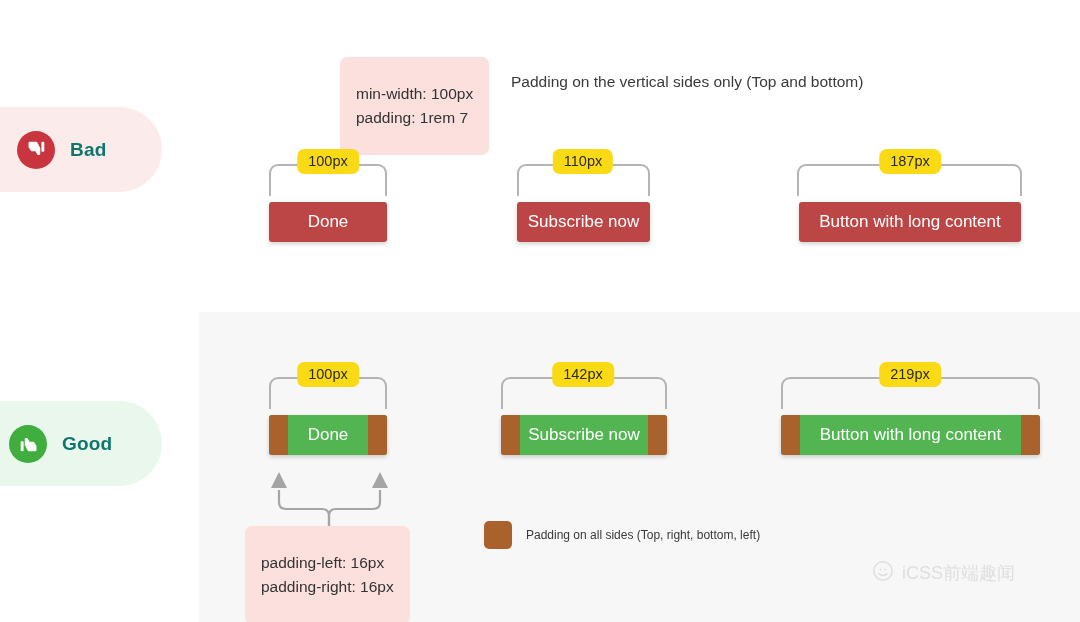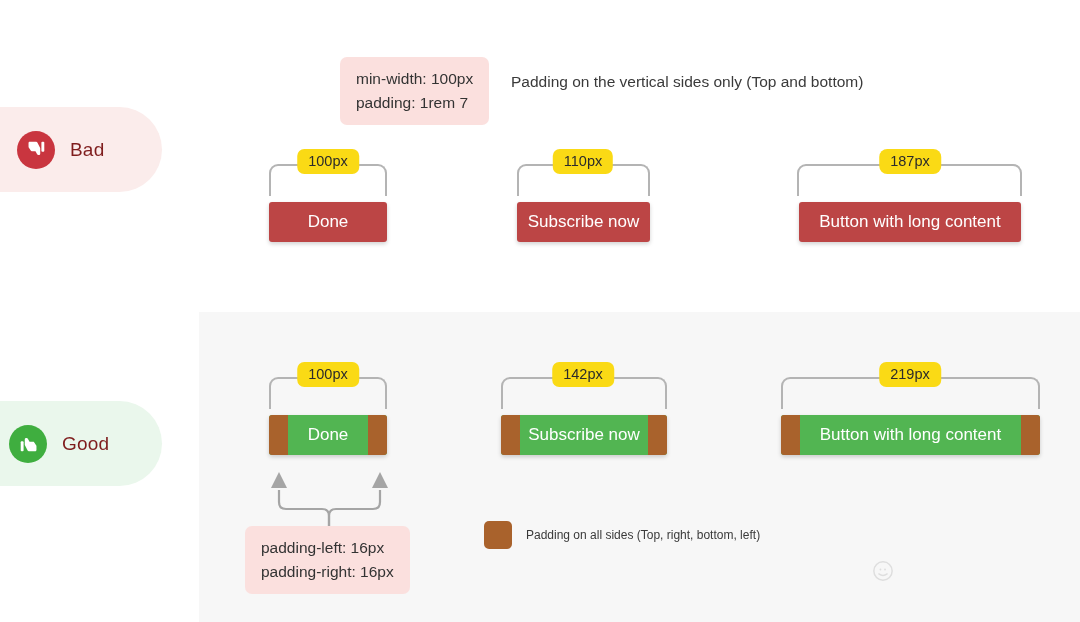--- a/index.html
+++ b/index.html
@@ -51,31 +51,31 @@
     border-radius: 50%;
     display: flex; align-items: center; justify-content: center;
     flex: 0 0 auto;
   }
   .badge-bad  { background: #c9353f; }
   .badge-good { background: #3fae3f; }
   .verdict-badge svg { display: block; }
 
   .verdict-label {
     font-size: 19px;
-    font-weight: normal;
-    color: #7f1d1d;
+    font-weight: bold;
+    color: #0f766e;
     letter-spacing: .2px;
   }
 
   
   .codechip {
     position: absolute;
     background: #fbe0de;
     border-radius: 7px;
-    padding: 10px 16px;
+    padding: 25px 16px;
     font-size: 15.5px;
     line-height: 1.55;
     color: #333333;
     white-space: nowrap;
   }
   .codechip div { white-space: nowrap; }
 
   
   .caption {
     position: absolute;
@@ -276,15 +276,16 @@
 
   <div class="watermark" style="left:872px; top:560px;">
     <span>
       <svg width="22" height="22" viewBox="0 0 24 24" fill="none" stroke="#c6c6c6" stroke-width="1.6">
         <circle cx="12" cy="12" r="10"></circle>
         <circle cx="9.2" cy="10.4" r="1" fill="#c6c6c6" stroke="none"></circle>
         <circle cx="14.2" cy="10.4" r="1" fill="#c6c6c6" stroke="none"></circle>
         <path d="M7.5 15.2 Q12 18.4 16.5 15.2" stroke-linecap="round"></path>
       </svg>
     </span>
+    <span class="watermark-text">iCSS前端趣闻</span>
   </div>
 
 </div>
 
 </body></html>

